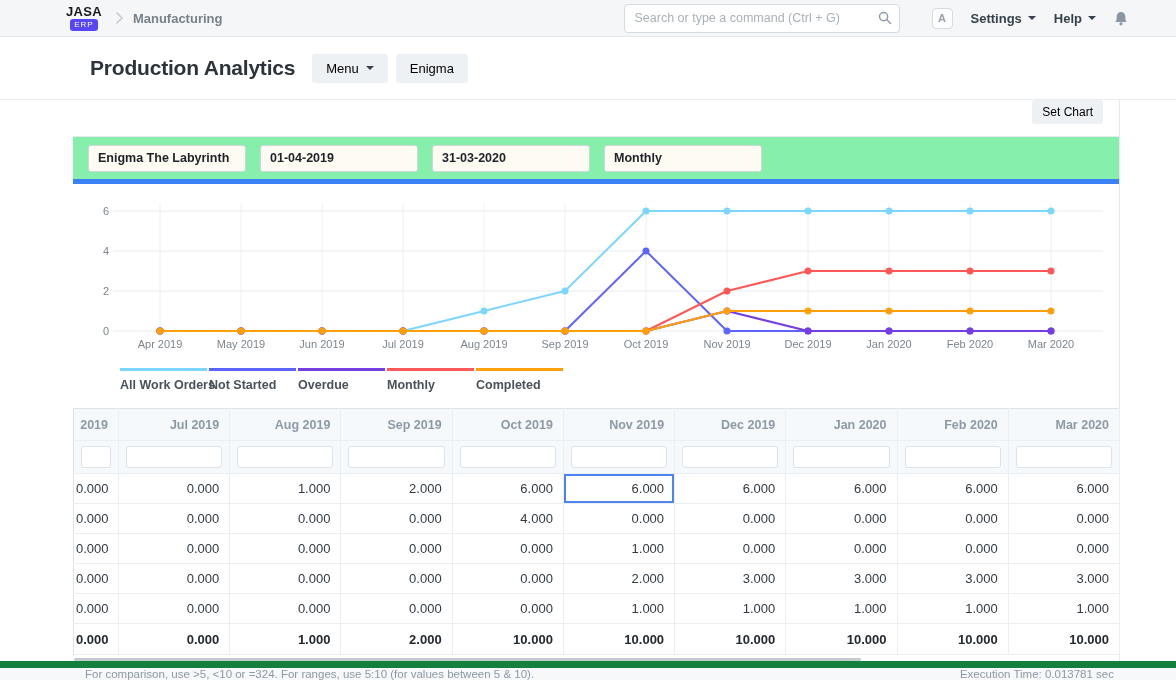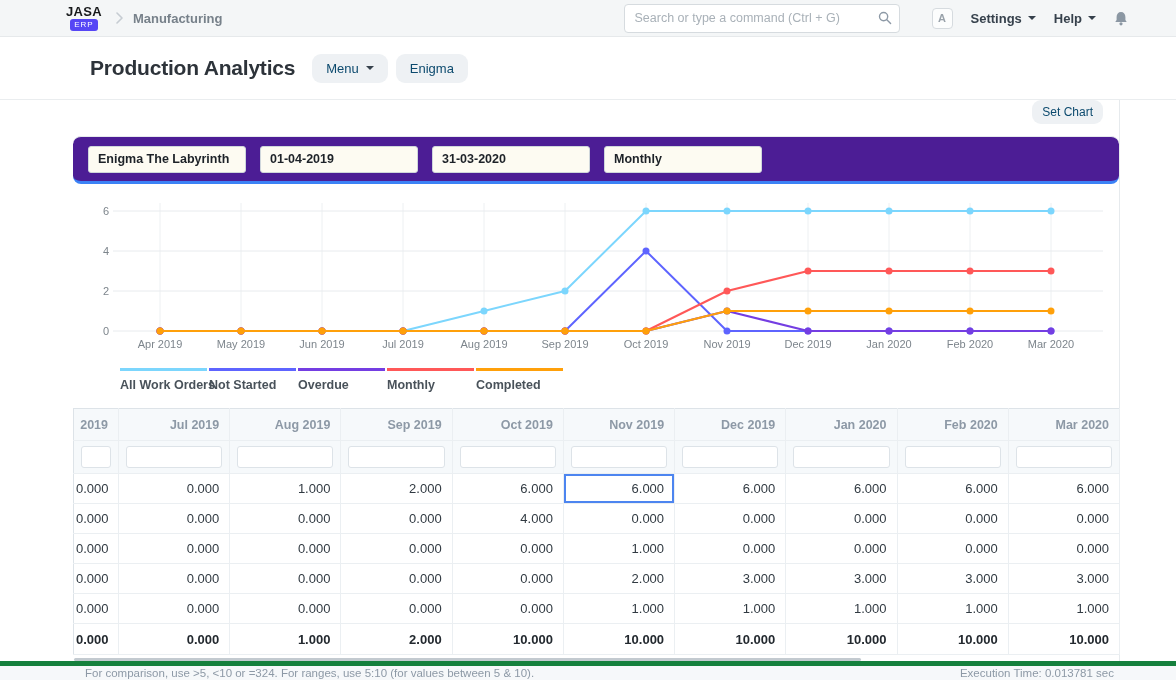--- a/index.html
+++ b/index.html
@@ -24,30 +24,30 @@
   .avatar{width:21px;height:21px;border:1px solid #d6dbdf;border-radius:4px;background:#fcfdfd;
     color:#9aa3ab;font-size:11px;display:flex;align-items:center;justify-content:center;font-weight:600;cursor:pointer;}
   .nav-item{display:flex;align-items:center;gap:6px;font-size:13px;font-weight:600;color:#36414c;cursor:pointer;}
   .caret{width:0;height:0;border-left:4px solid transparent;border-right:4px solid transparent;
     border-top:4px solid #36414c;display:inline-block;}
 
   
   .page-head{height:63px;border-bottom:1px solid #eaedef;display:flex;align-items:center;
     padding:0 56px 0 73px;background:#fff;}
   .page-title{font-size:21px;font-weight:600;color:#2d333a;margin-right:auto;letter-spacing:-.2px;}
-  .btn{background:#eef1f4;border:none;border-radius:9px;padding:7px 14px;font-size:13px;color:#0c4a6e;
+  .btn{background:#eef1f4;border:none;border-radius:3px;padding:7px 14px;font-size:13px;color:#000000;
     font-weight:500;display:inline-flex;align-items:center;gap:7px;cursor:pointer;font-family:inherit;}
   .head-actions{display:flex;gap:8px;}
   .btn-xs{padding:5px 10px;font-size:12px;}
 
   
   .card{margin-left:73px;width:1047px;border-right:1px solid #e6eaed;background:#fff;}
   .setchart-row{height:36px;display:flex;justify-content:flex-end;align-items:flex-start;padding-right:16px;}
-  .filter-row{height:48px;background:#4c1d95;border-top:1px solid #e6eaed;border-bottom:3px solid #3b82f6;
-    display:flex;align-items:center;padding-left:15px;gap:14px;border-radius:8px;}
+  .filter-row{height:48px;background:#86efac;border-top:1px solid #e6eaed;border-bottom:5px solid #3b82f6;
+    display:flex;align-items:center;padding-left:15px;gap:14px;}
   .filter-input{width:158px;height:27px;background:#fdfbf2;border:1px solid #cfd6db;border-radius:3px;
     font-size:12.5px;font-weight:700;color:#1d2228;padding:0 9px;font-family:inherit;outline:none;}
 
   
   .chart-section{background:#fff;}
   svg text{font-family:"Liberation Sans",sans-serif;}
   .legend{display:flex;margin:8px 0 0 47px;}
   .legend-item{width:89px;flex:none;}
   .legend-bar{height:3px;margin-right:2px;}
   .legend-label{margin-top:7px;font-size:12.5px;font-weight:600;color:#49525a;white-space:nowrap;}
@@ -61,21 +61,21 @@
   .dt thead th.filter-cell{height:33px;padding:0 7px;}
   .col-filter{width:100%;height:22px;border:1px solid #dde3e8;border-radius:3px;background:#fff;
     font-family:inherit;outline:none;}
   .dt tbody td{height:30px;font-size:13px;color:#313a42;background:#fff;cursor:cell;}
   .dt tbody td.selected{box-shadow:inset 0 0 0 2px #4d85f0;}
   .dt tfoot td{height:31px;font-size:13px;font-weight:700;color:#23292f;border-top:1px solid #d5dce1;background:#fff;}
   .clip{overflow:hidden;display:flex;justify-content:flex-end;white-space:nowrap;}
   .hscroll{height:3px;width:787px;background:#c3cad0;border-radius:2px;margin-top:3px;margin-left:1px;}
 
   
-  .page-footer{position:fixed;left:0;right:0;bottom:0;height:19px;background:#f6f8fa;border-top:5px solid #15803d;
+  .page-footer{position:fixed;left:0;right:0;bottom:0;height:19px;background:#f6f8fa;border-top:7px solid #15803d;
     display:flex;align-items:center;justify-content:space-between;padding:0 62px 0 85px;
     font-size:11.5px;color:#8d99a6;}
 </style>
 </head>
 <body>
 
 <header class="navbar">
   <div class="logo">
     <span class="logo-top">JASA</span>
     <span class="logo-badge">ERP</span>

